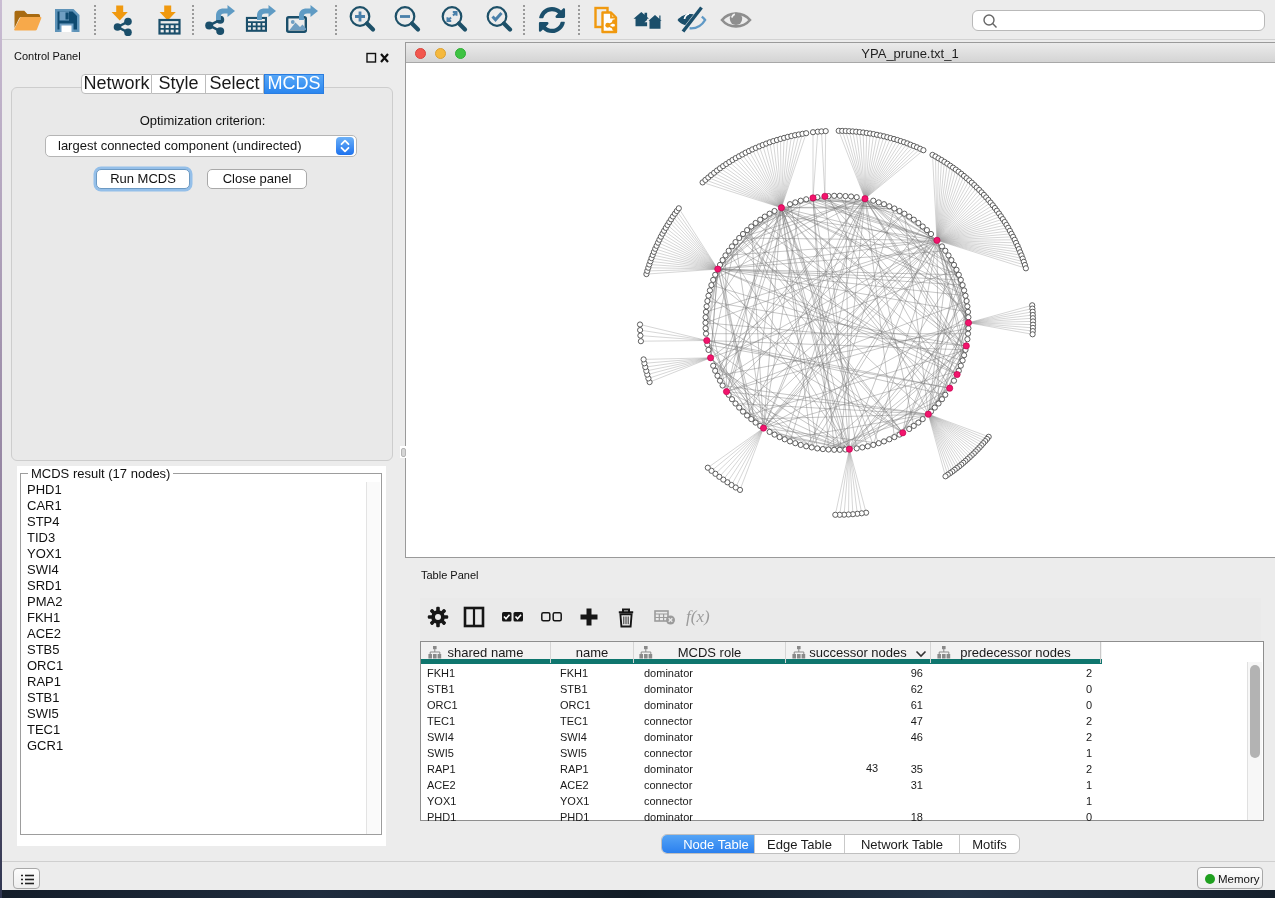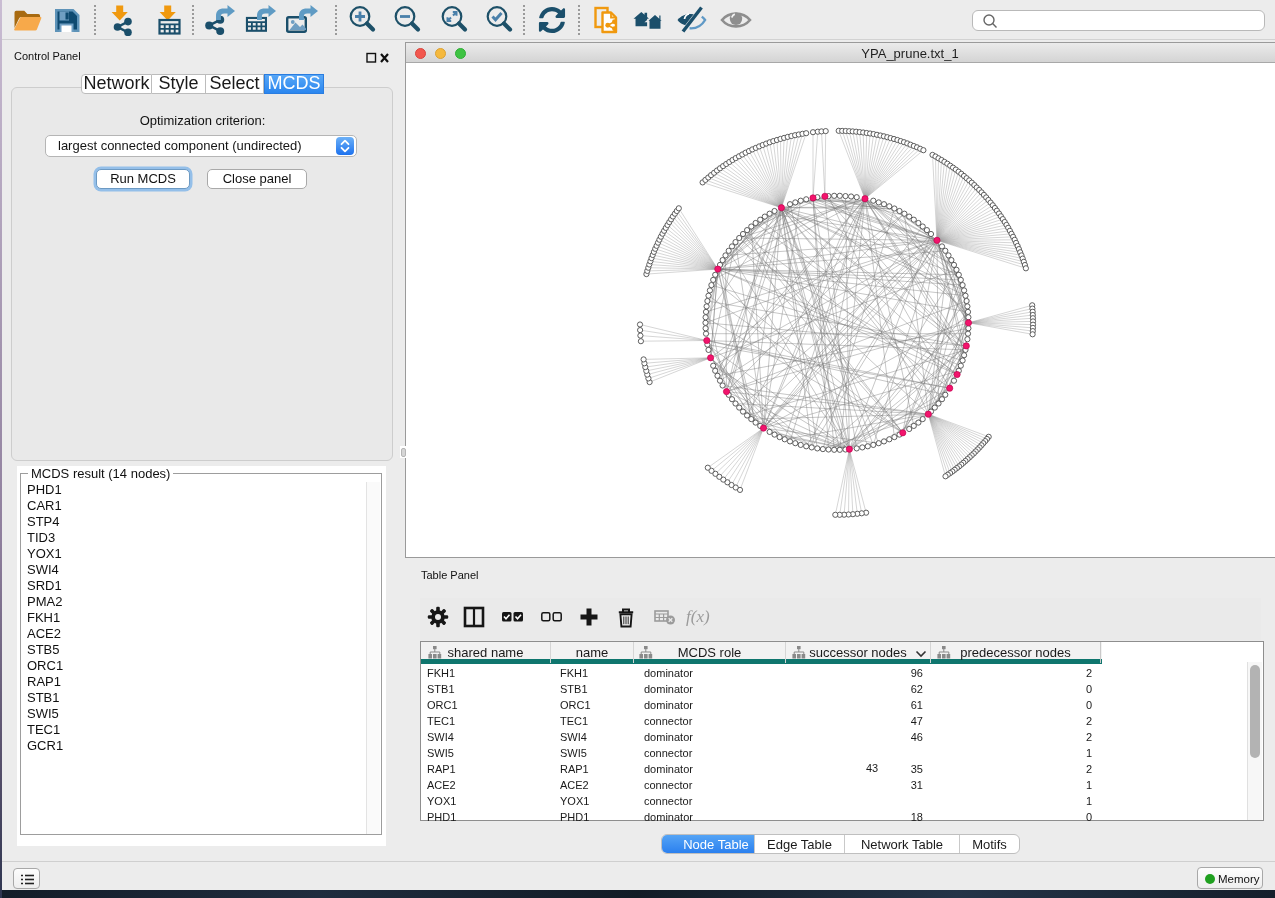--- a/index.html
+++ b/index.html
@@ -213,21 +213,21 @@
   <div id="dropdown">largest connected component (undirected)
     <div id="stepper"><svg width="18" height="18" viewBox="0 0 18 18">
       <path d="M5.5 7.2 L9 3.6 L12.5 7.2" fill="none" stroke="#fff" stroke-width="1.8" stroke-linecap="round" stroke-linejoin="round"></path>
       <path d="M5.5 10.8 L9 14.4 L12.5 10.8" fill="none" stroke="#fff" stroke-width="1.8" stroke-linecap="round" stroke-linejoin="round"></path>
     </svg></div>
   </div>
   <div class="btn" id="run-btn">Run MCDS</div>
   <div class="btn" id="close-btn">Close panel</div>
   <div id="mcds-white">
     <div id="mcds-group">
-      <div id="mcds-label">MCDS result (14 nodes)</div>
+      <div id="mcds-label">MCDS result (17 nodes)</div>
       <div id="mcds-list">
         <div>PHD1</div>
           <div>CAR1</div>
           <div>STP4</div>
           <div>TID3</div>
           <div>YOX1</div>
         <div>SWI4</div>
           <div>SRD1</div>
           <div>PMA2</div>
           <div>FKH1</div>

